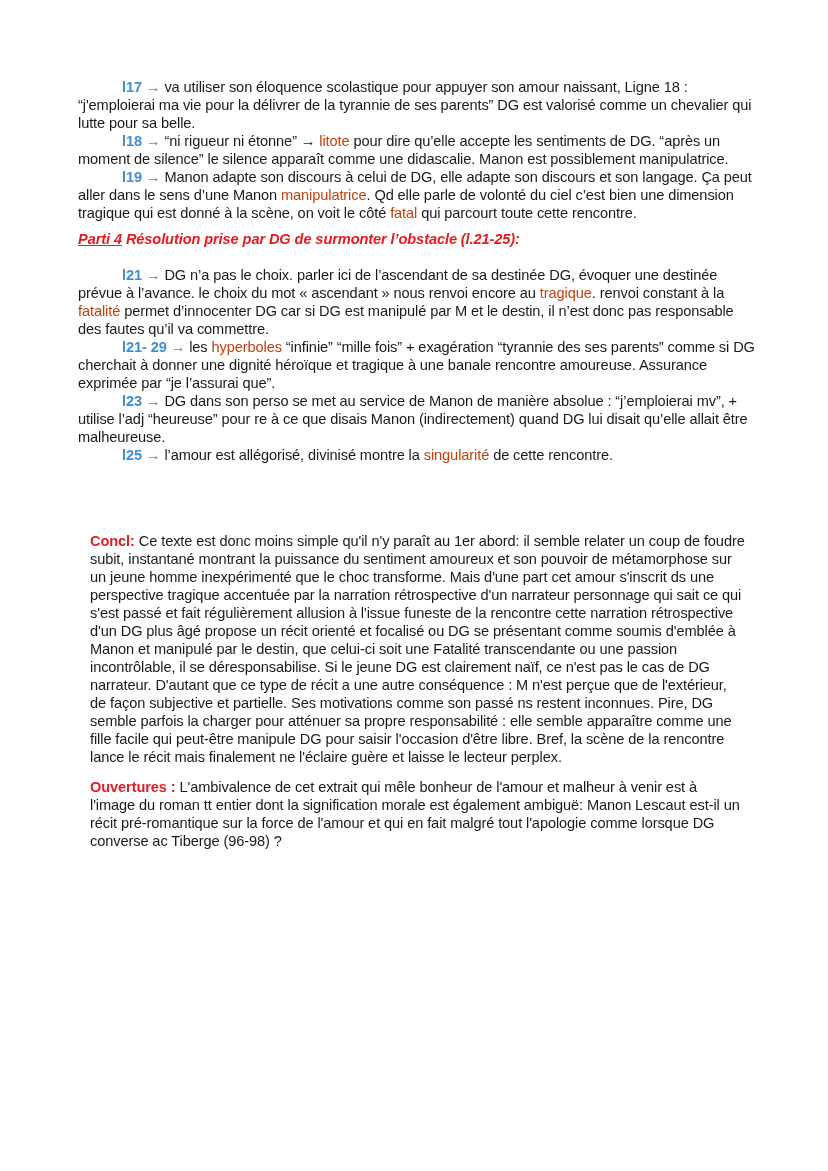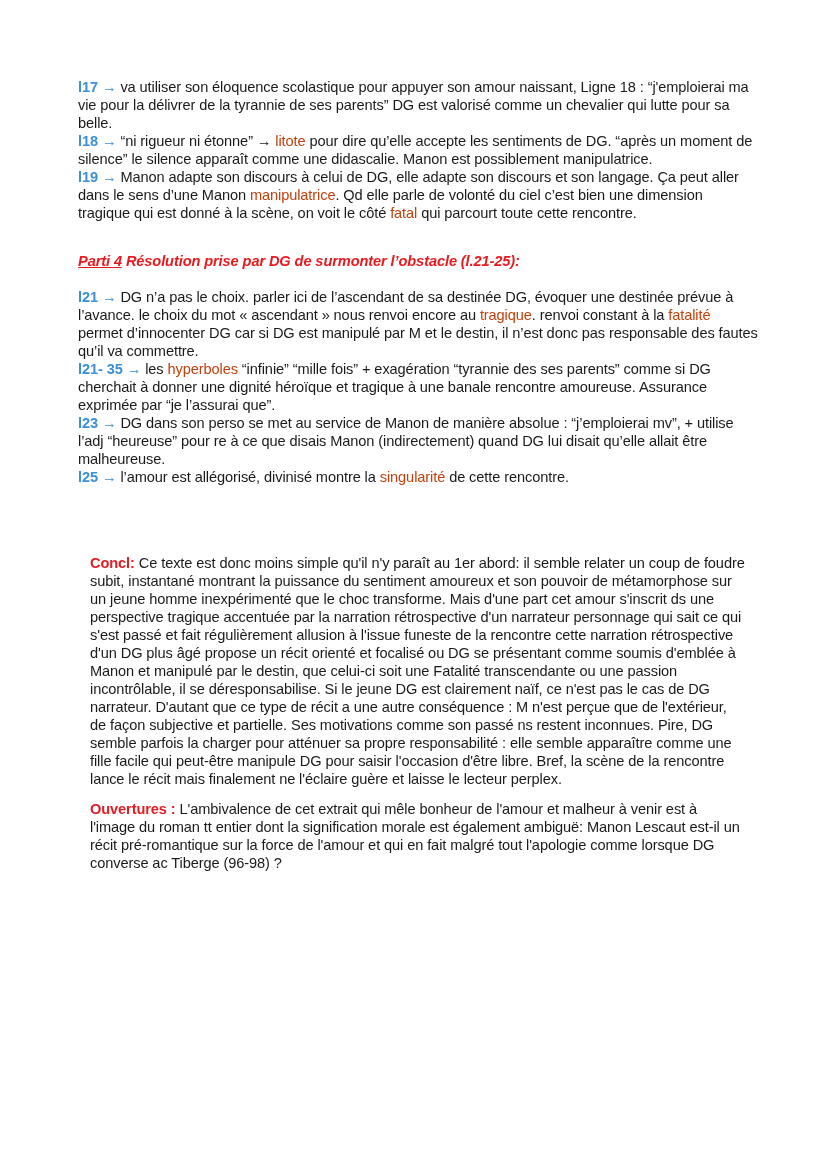--- a/index.html
+++ b/index.html
@@ -9,25 +9,25 @@
       left: 78px;
       top: 78px;
       width: 680px;
       font-family: "Liberation Sans", sans-serif;
       font-size: 14.6px;
       line-height: 18px;
       color: #1a1a1a;
       letter-spacing: -0.1px;
     }
     .para { margin: 0; }
-    .lbl { color: #3d8fd6; font-weight: bold; }
+    .lbl { color: #3d8fd6; font-weight: bold; margin-left: 44px; }
     .arrow { color: #3d8fd6; }
     .hl { color: #c2410c; }
     .heading {
-      margin: 30px 0 18px 0;
+      margin: 8px 0 18px 0;
       color: #e8191f;
       font-weight: bold;
       font-style: italic;
       font-size: 14.6px;
     }
     .heading .u { text-decoration: underline; }
     .gap-big { height: 56px; }
     .red-lbl { color: #e01e24; font-weight: bold; }
     .block { margin: 12px; }
   </style>
@@ -41,21 +41,21 @@
       <p class="para"><span class="lbl">l18</span> <span class="arrow">→</span><span> “ni rigueur ni étonne” → </span><span class="hl">litote</span><span> pour dire qu’elle accepte les sentiments de DG. “après un moment de silence” le silence apparaît comme une didascalie. Manon est possiblement manipulatrice.</span></p>
       <p class="para"><span class="lbl">l19</span> <span class="arrow">→</span><span> Manon adapte son discours à celui de DG, elle adapte son discours et son langage. Ça peut aller dans le sens d’une Manon </span><span class="hl">manipulatrice</span><span>. Qd elle parle de volonté du ciel c’est bien une dimension tragique qui est donné à la scène, on voit le côté </span><span class="hl">fatal</span><span> qui parcourt toute cette rencontre.</span></p>
     </div>
 
   <div class="heading">
     <span class="u">Parti 4</span><span> Résolution prise par DG de surmonter l’obstacle (l.21-25):</span>
   </div>
 
   <div id="notes2">
       <p class="para"><span class="lbl">l21</span> <span class="arrow">→</span><span>  DG n’a pas le choix. parler ici de l’ascendant de sa destinée DG, évoquer une destinée prévue à l’avance. le choix du mot « ascendant » nous renvoi encore au </span><span class="hl">tragique</span><span>. renvoi constant à la </span><span class="hl">fatalité</span><span> permet d’innocenter DG car si DG est manipulé par M et le destin, il n’est donc pas responsable des fautes qu’il va commettre.</span></p>
-      <p class="para"><span class="lbl">l21- 35</span> <span class="arrow">→</span><span> les </span><span class="hl">hyperboles</span><span> “infinie” “mille fois” + exagération “tyrannie des ses parents” comme si DG cherchait à donner une dignité héroïque et tragique à une banale rencontre amoureuse. Assurance exprimée par “je l’assurai que”.</span></p>
+      <p class="para"><span class="lbl">l21- 29</span> <span class="arrow">→</span><span> les </span><span class="hl">hyperboles</span><span> “infinie” “mille fois” + exagération “tyrannie des ses parents” comme si DG cherchait à donner une dignité héroïque et tragique à une banale rencontre amoureuse. Assurance exprimée par “je l’assurai que”.</span></p>
       <p class="para"><span class="lbl">l23</span> <span class="arrow">→</span><span> DG dans son perso se met au service de Manon de manière absolue : “j’emploierai mv”, + utilise l’adj “heureuse” pour re à ce que disais Manon  (indirectement) quand DG lui disait qu’elle allait être malheureuse.</span></p>
       <p class="para"><span class="lbl">l25</span> <span class="arrow">→</span><span> l’amour est allégorisé, divinisé montre la </span><span class="hl">singularité</span><span> de cette rencontre.</span></p>
     </div>
 
   <div class="gap-big"></div>
 
   <p class="block">
     <span class="red-lbl">Concl:</span><span> Ce texte est donc moins simple qu'il n'y paraît au 1er abord: il semble relater un coup de foudre subit, instantané montrant la puissance du sentiment amoureux et son pouvoir de métamorphose sur un jeune homme inexpérimenté que le choc transforme. Mais d'une part cet amour s'inscrit ds une perspective tragique accentuée par la narration rétrospective d'un narrateur personnage qui sait ce qui s'est passé et fait régulièrement allusion à l'issue funeste de la rencontre cette narration rétrospective d'un DG plus âgé propose un récit orienté et focalisé ou DG se présentant comme soumis d'emblée à Manon et manipulé par le destin, que celui-ci soit une Fatalité transcendante ou une passion incontrôlable, il se déresponsabilise. Si le jeune DG est clairement naïf, ce n'est pas le cas de DG narrateur. D'autant que ce type de récit a une autre conséquence : M n'est perçue que de l'extérieur, de façon subjective et partielle. Ses motivations comme son passé ns restent inconnues. Pire, DG semble parfois la charger pour atténuer sa propre responsabilité : elle semble apparaître comme une fille facile qui peut-être manipule DG pour saisir l'occasion d'être libre. Bref, la scène de la rencontre lance le récit mais finalement ne l'éclaire guère et laisse le lecteur perplex.</span>
   </p>
   <p class="block">

